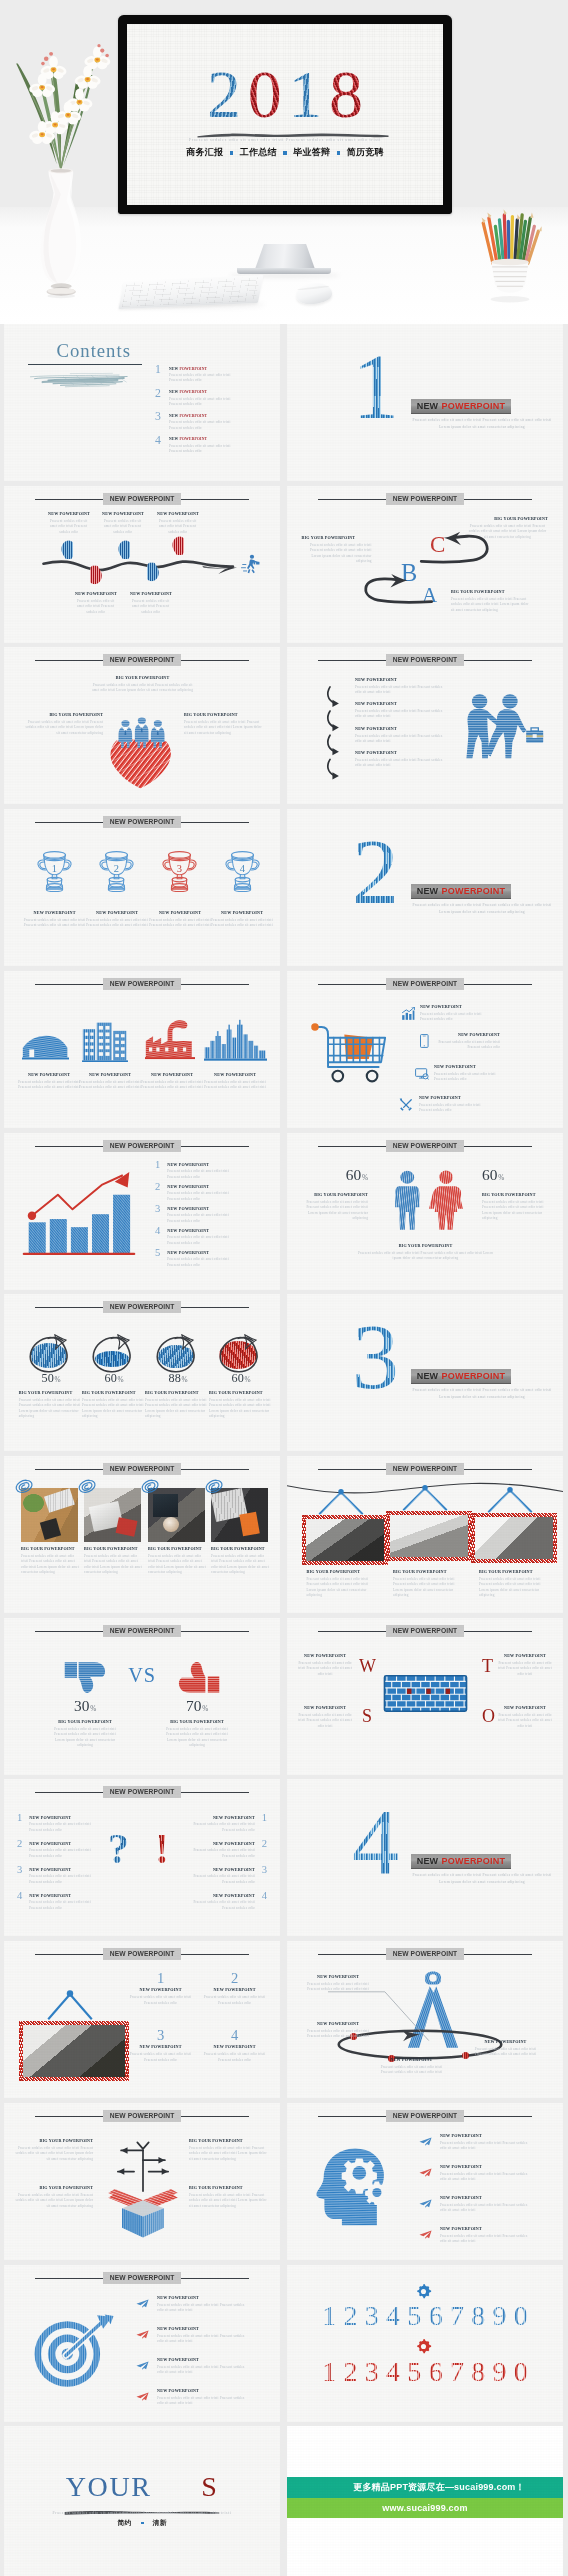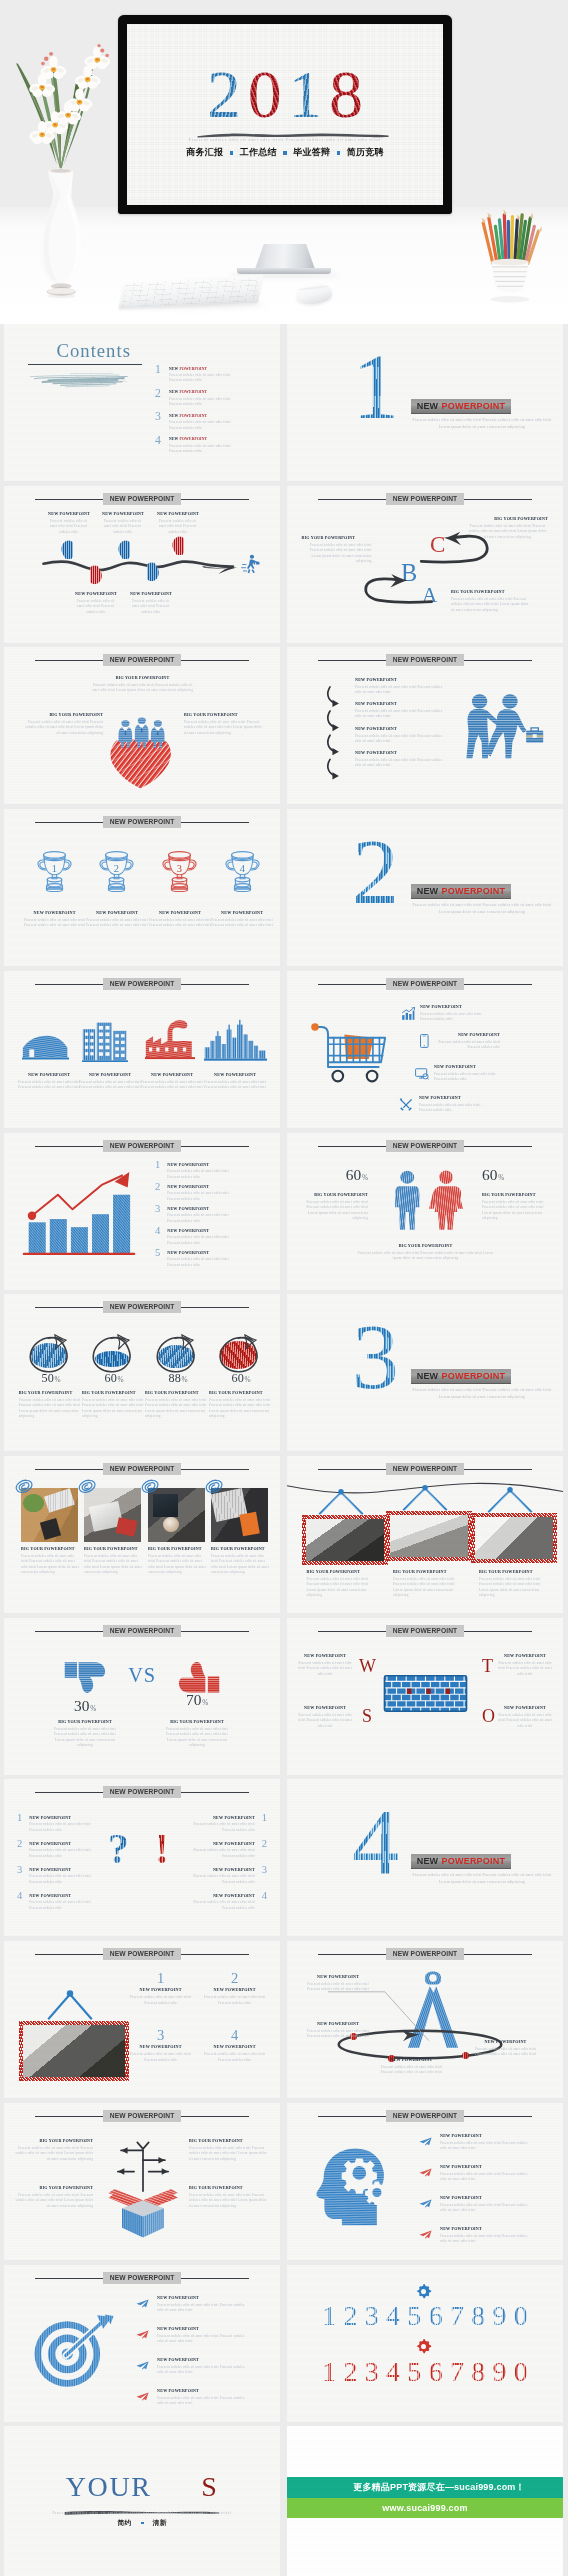--- a/index.html
+++ b/index.html
@@ -1239,21 +1239,21 @@
       <path d="M19,4 h19 C44,4 48,6 50,10 C52,14 52,19 48,22 L33,22 C36,26 38,31 36,36 C34,41 29,43 26,40 C23,37 23,31 21,27 L19,23 z" fill="url(#tdb)"></path>
     </svg>
     <svg class="abs" style="left:171px;top:41px;" width="46" height="36" viewBox="0 0 56 44">
       <path d="M40,21 h14 v20 h-14 z" fill="url(#tur)"></path>
       <path d="M37,41 h-19 C12,41 8,39 6,35 C4,31 4,26 8,23 L23,23 C20,19 18,14 20,9 C22,4 27,2 30,5 C33,8 33,14 35,18 L37,22 z" fill="url(#tur)"></path>
     </svg>
     <div class="abs vs">VS</div>
     <div class="abs tc pctblk" style="left:42px;top:80px;width:78px;">
       <div class="pct"><span>30</span><i>%</i></div>
     </div>
-    <div class="abs tc pctblk" style="left:154px;top:74px;width:78px;">
+    <div class="abs tc pctblk" style="left:154px;top:80px;width:78px;">
       <div class="pct"><span>70</span><i>%</i></div>
     </div>
     <div class="abs tc" style="left:47px;top:102px;width:68px;">
       <div class="t-hd">BIG YOUR POWERPOINT</div>
       <div class="t-bd">Praesent sodales odio sit amet odio tristi Praesent sodales odio sit amet odio tristi Lorem ipsum dolor sit amet consectetur adipiscing</div>
     </div>
     <div class="abs tc" style="left:159px;top:102px;width:68px;">
       <div class="t-hd">BIG YOUR POWERPOINT</div>
       <div class="t-bd">Praesent sodales odio sit amet odio tristi Praesent sodales odio sit amet odio tristi Lorem ipsum dolor sit amet consectetur adipiscing</div>
     </div>

